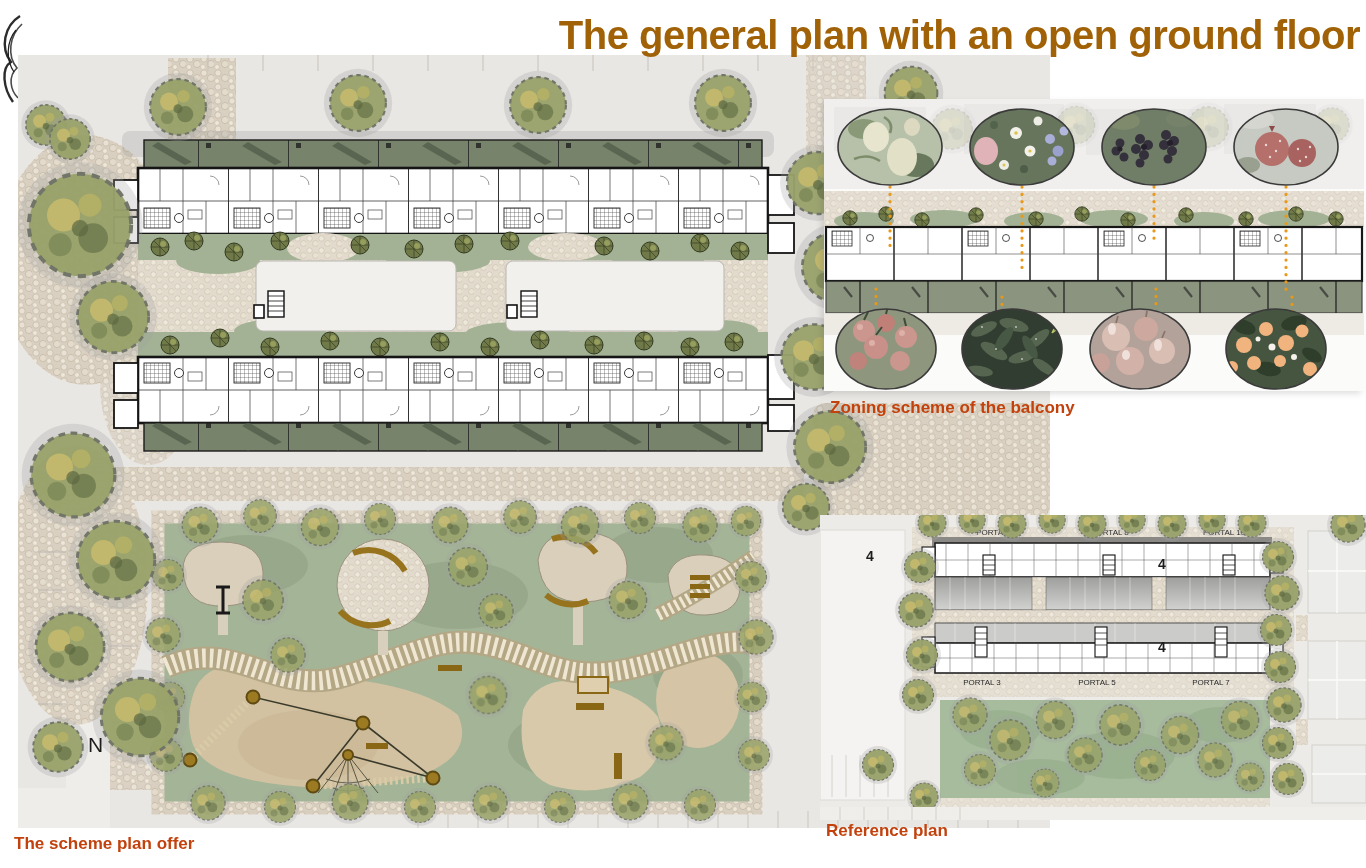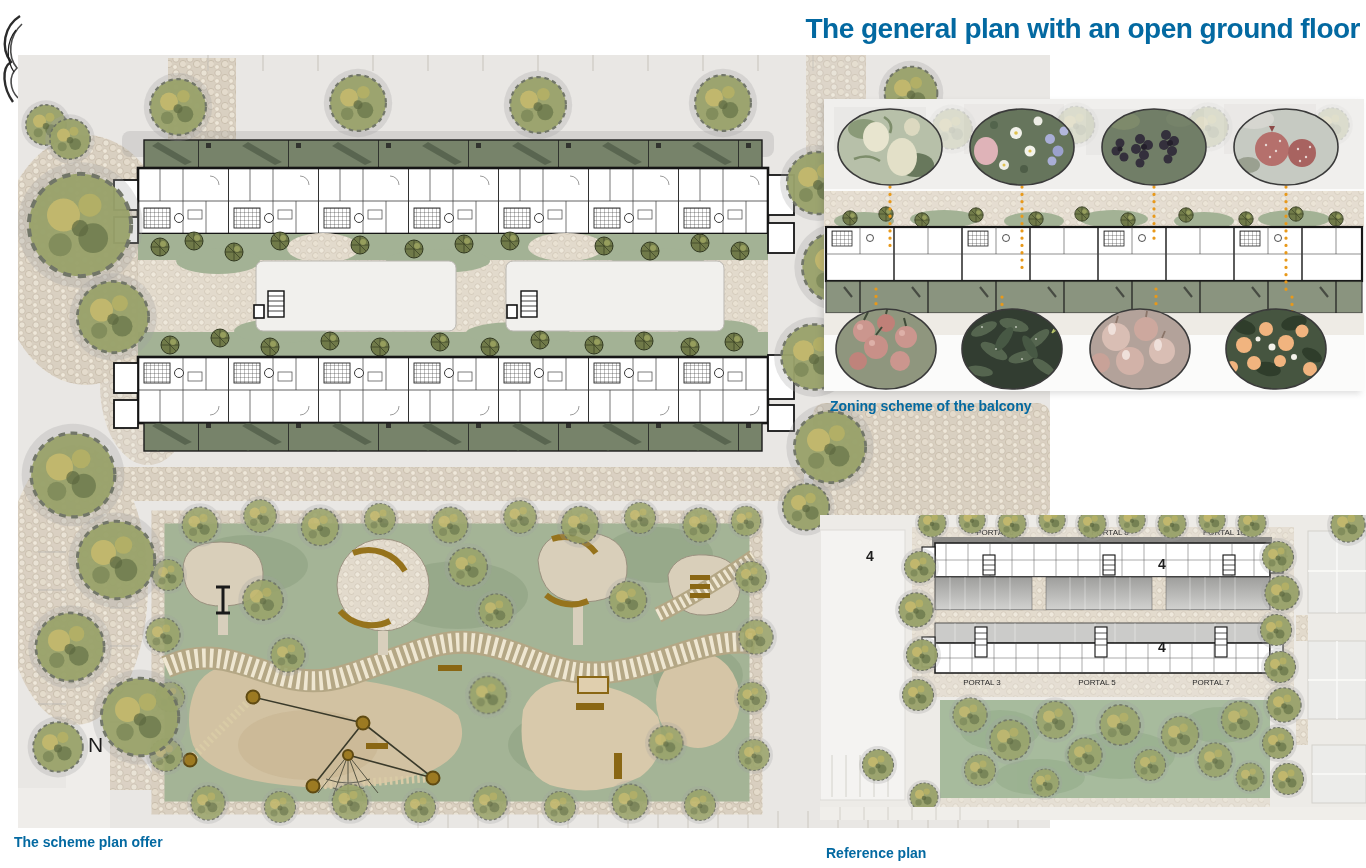--- a/index.html
+++ b/index.html
@@ -1,22 +1,22 @@
 <!DOCTYPE html>
 <html><head>
 <meta charset="utf-8">
 <style>
   html,body{margin:0;padding:0;background:#ffffff;}
   #board{position:relative;width:1366px;height:868px;background:#ffffff;overflow:hidden;
          font-family:"Liberation Sans",sans-serif;}
   .abs{position:absolute;}
-  #main-title{top:13px;right:6px;font-size:28px;font-weight:bold;color:#0369a1;letter-spacing:-0.5px;white-space:nowrap;}
-  .plan-label{font-size:14px;font-weight:bold;color:#0369a1;white-space:nowrap;}
+  #main-title{top:13px;right:6px;font-size:40px;font-weight:bold;color:#a16207;letter-spacing:-0.5px;white-space:nowrap;}
+  .plan-label{font-size:17px;font-weight:bold;color:#c2410c;white-space:nowrap;}
   #zoning-label{left:830px;top:398px;}
-  #reference-label{left:826px;top:821px;margin-top:24px;}
+  #reference-label{left:826px;top:821px;}
   #offer-label{left:14px;top:834px;}
   #zoning-panel{left:824px;top:99px;box-shadow:-3px 3px 6px rgba(90,90,90,0.18);}
   svg text{font-family:"Liberation Sans",sans-serif;}
 </style>
 </head>
 <body>
 
 <div id="board">
 
   <svg class="abs" style="left:0;top:8px" width="24" height="100">

